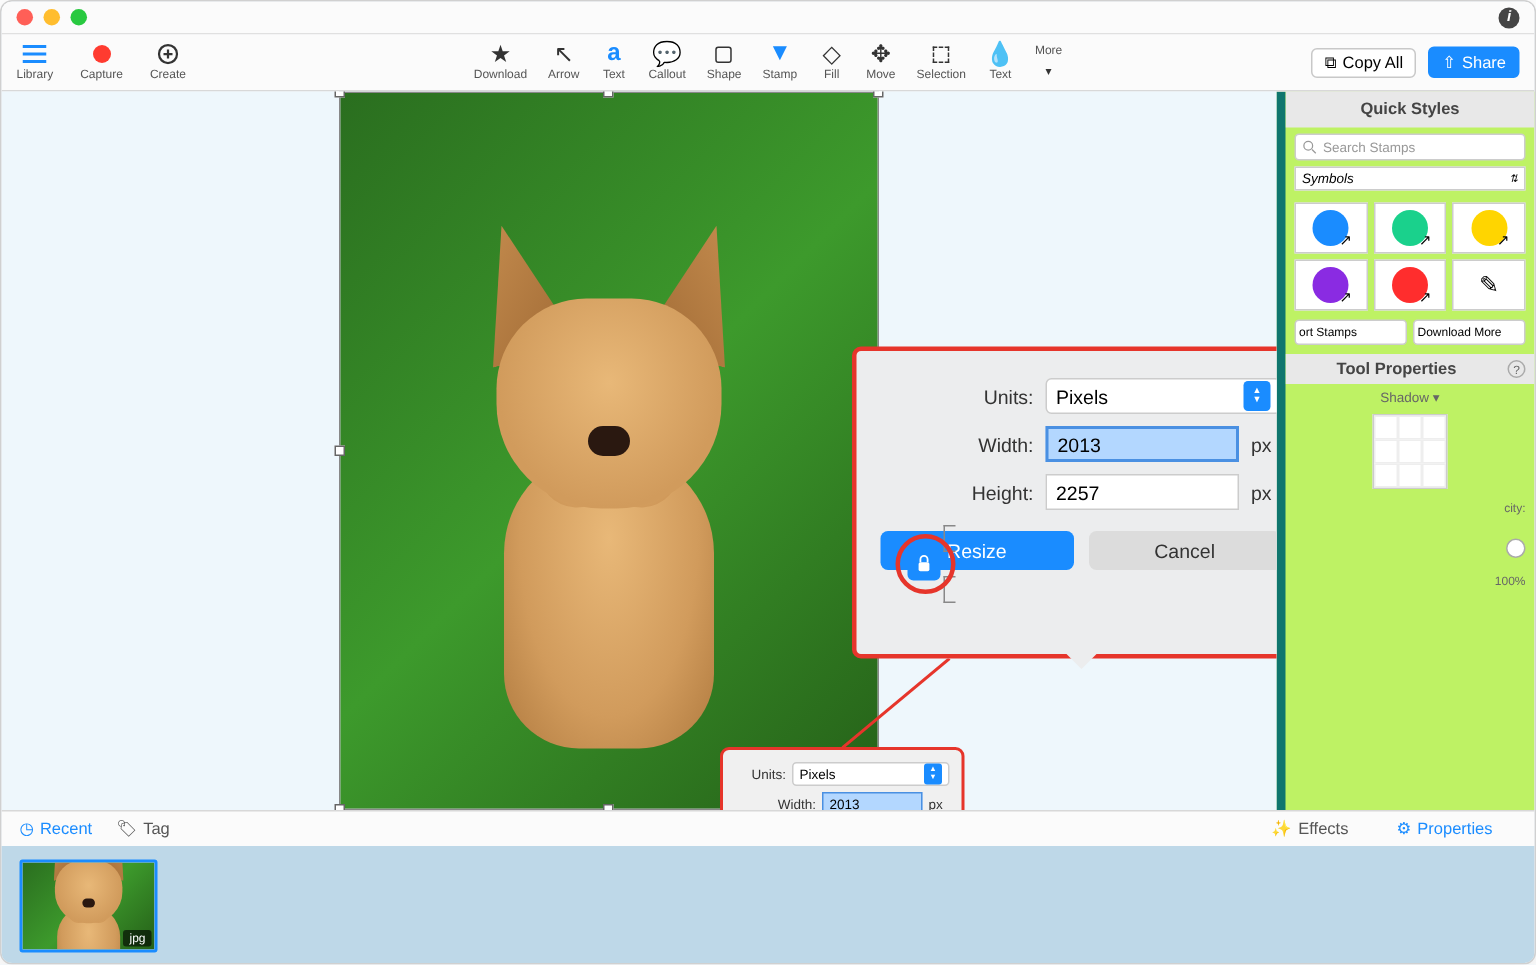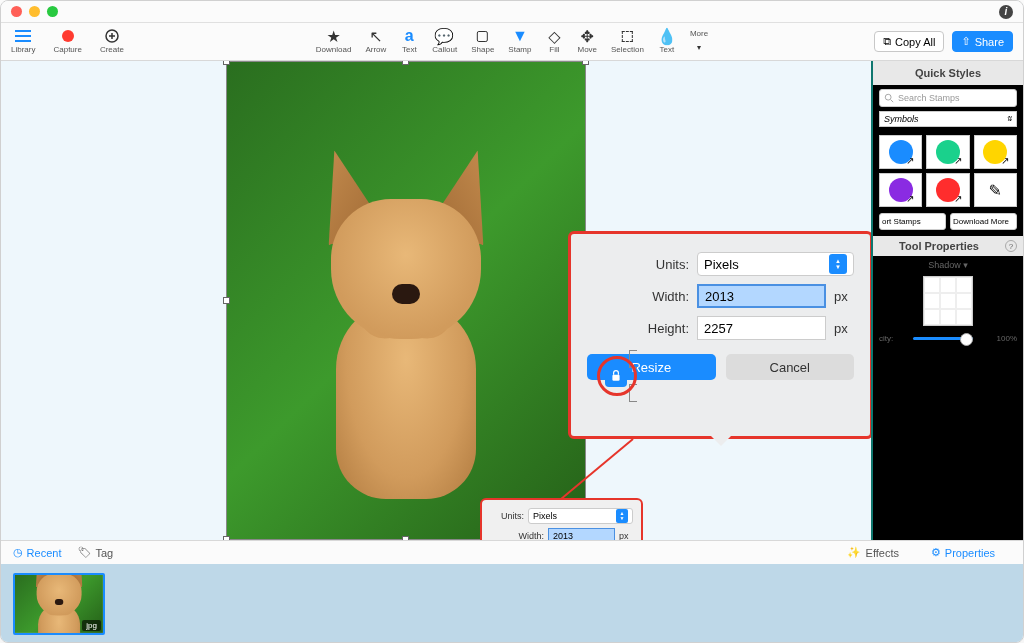--- a/index.html
+++ b/index.html
@@ -36,39 +36,39 @@
 .dog-ear-r { position: absolute; right: 20px; top: 10px; width: 60px; height: 90px; background: linear-gradient(225deg, #c88f50, #a06a35); clip-path: polygon(50% 0%, 0% 100%, 100% 100%); transform: rotate(15deg); }
 .dog-nose { position: absolute; left: 50%; top: 145px; transform: translateX(-50%); width: 28px; height: 20px; background: #2a1810; border-radius: 12px; }
 .dog-paw-l { position: absolute; left: 60px; bottom: 160px; width: 50px; height: 70px; background: radial-gradient(ellipse, #e8b878, #c88f50); border-radius: 25px; transform: rotate(-20deg); }
 .dog-paw-r { position: absolute; right: 60px; bottom: 160px; width: 50px; height: 70px; background: radial-gradient(ellipse, #e8b878, #c88f50); border-radius: 25px; transform: rotate(20deg); }
 .handle { position: absolute; width: 7px; height: 7px; border: 1px solid #666; background: #fff; }
 .h-tl { top: -4px; left: -4px; } .h-tr { top: -4px; right: -4px; }
 .h-bl { bottom: -4px; left: -4px; } .h-br { bottom: -4px; right: -4px; }
 .h-tm { top: -4px; left: 50%; margin-left: -4px; } .h-bm { bottom: -4px; left: 50%; margin-left: -4px; }
 .h-ml { top: 50%; left: -4px; margin-top: -4px; } .h-mr { top: 50%; right: -4px; margin-top: -4px; }
 
-.sidebar { width: 152px; background: #000000; border-left: 2px solid #0f766e; overflow: hidden; }
+.sidebar { width: 172px; background: #bef264; border-left: 6px solid #0f766e; overflow: hidden; }
 .side-section-title { text-align: center; font-size: 11px; font-weight: 600; padding: 6px 0; color: #444; background: #e8e8e8; }
 .search-stamps { margin: 4px 6px; height: 18px; border: 1px solid #ccc; border-radius: 3px; background: #fff; display: flex; align-items: center; padding: 0 4px; }
 .search-stamps svg { width: 10px; height: 10px; color: #999; }
 .search-stamps span { font-size: 9px; color: #999; margin-left: 4px; }
 .symbols-select { margin: 2px 6px; height: 16px; border: 1px solid #ccc; background: #fff; font-size: 9px; padding: 0 4px; display: flex; align-items: center; justify-content: space-between; font-style: italic; }
 .stamp-grid { display: grid; grid-template-columns: repeat(3, 1fr); gap: 4px; padding: 6px; }
 .stamp-cell { border: 1px solid #ccc; background: #fff; height: 34px; display: flex; align-items: center; justify-content: center; position: relative; }
 .stamp-cursor { width: 24px; height: 24px; border-radius: 50%; position: relative; }
 .stamp-cursor::after { content: '↖'; position: absolute; right: -2px; bottom: -2px; font-size: 10px; color: #000; transform: scaleX(-1); }
 .side-btn-row { display: flex; gap: 4px; padding: 0 6px 6px; }
 .side-btn { flex: 1; border: 1px solid #ccc; background: #fff; border-radius: 3px; font-size: 8px; padding: 3px 2px; text-align: left; overflow: hidden; white-space: nowrap; }
 .side-help { width: 12px; height: 12px; border: 1px solid #aaa; border-radius: 50%; font-size: 8px; display: flex; align-items: center; justify-content: center; color: #666; margin-left: auto; margin-right: 6px; }
 .prop-title-row { display: flex; align-items: center; background: #e8e8e8; padding: 4px 0; }
 .prop-title-row .side-section-title { padding: 0; flex: 1; background: transparent; }
 .shadow-lbl { font-size: 9px; color: #666; text-align: center; padding: 4px 0; }
 .shadow-grid { width: 50px; height: 50px; margin: 2px auto; border: 1px solid #ccc; background: #fff; display: grid; grid-template-columns: repeat(3,1fr); grid-template-rows: repeat(3,1fr); }
 .shadow-grid div { border: 1px solid #eee; }
-.opacity-row { display: flex; align-items: center; padding: 6px; gap: 20px; }
+.opacity-row { display: flex; align-items: flex-end; padding: 6px; gap: 20px; flex-direction: column; }
 .opacity-lbl { font-size: 8px; color: #666; }
 .opacity-slider { flex: 1; height: 3px; background: #1a8cff; position: relative; border-radius: 2px; }
 .opacity-slider::after { content: ''; position: absolute; right: 0; top: -4px; width: 11px; height: 11px; background: #fff; border: 1px solid #aaa; border-radius: 50%; }
 .opacity-val { font-size: 8px; color: #666; width: 24px; text-align: right; }
 
 .popover-small { position: absolute; left: 479px; top: 437px; width: 163px; background: #f0f0f0; border: 2px solid #e6352b; border-radius: 6px; padding: 8px; z-index: 5; }
 .popover-large { position: absolute; left: 567px; top: 170px; width: 305px; height: 208px; background: #ecedee; border: 3px solid #e6352b; border-radius: 6px; padding: 18px 16px; z-index: 10; }
 .pop-row { display: flex; align-items: center; margin-bottom: 8px; gap: 8px; }
 .pop-lbl { width: 58px; text-align: right; font-size: 13px; color: #333; }
 .pop-row-sm { display: flex; align-items: center; margin-bottom: 4px; gap: 4px; }

